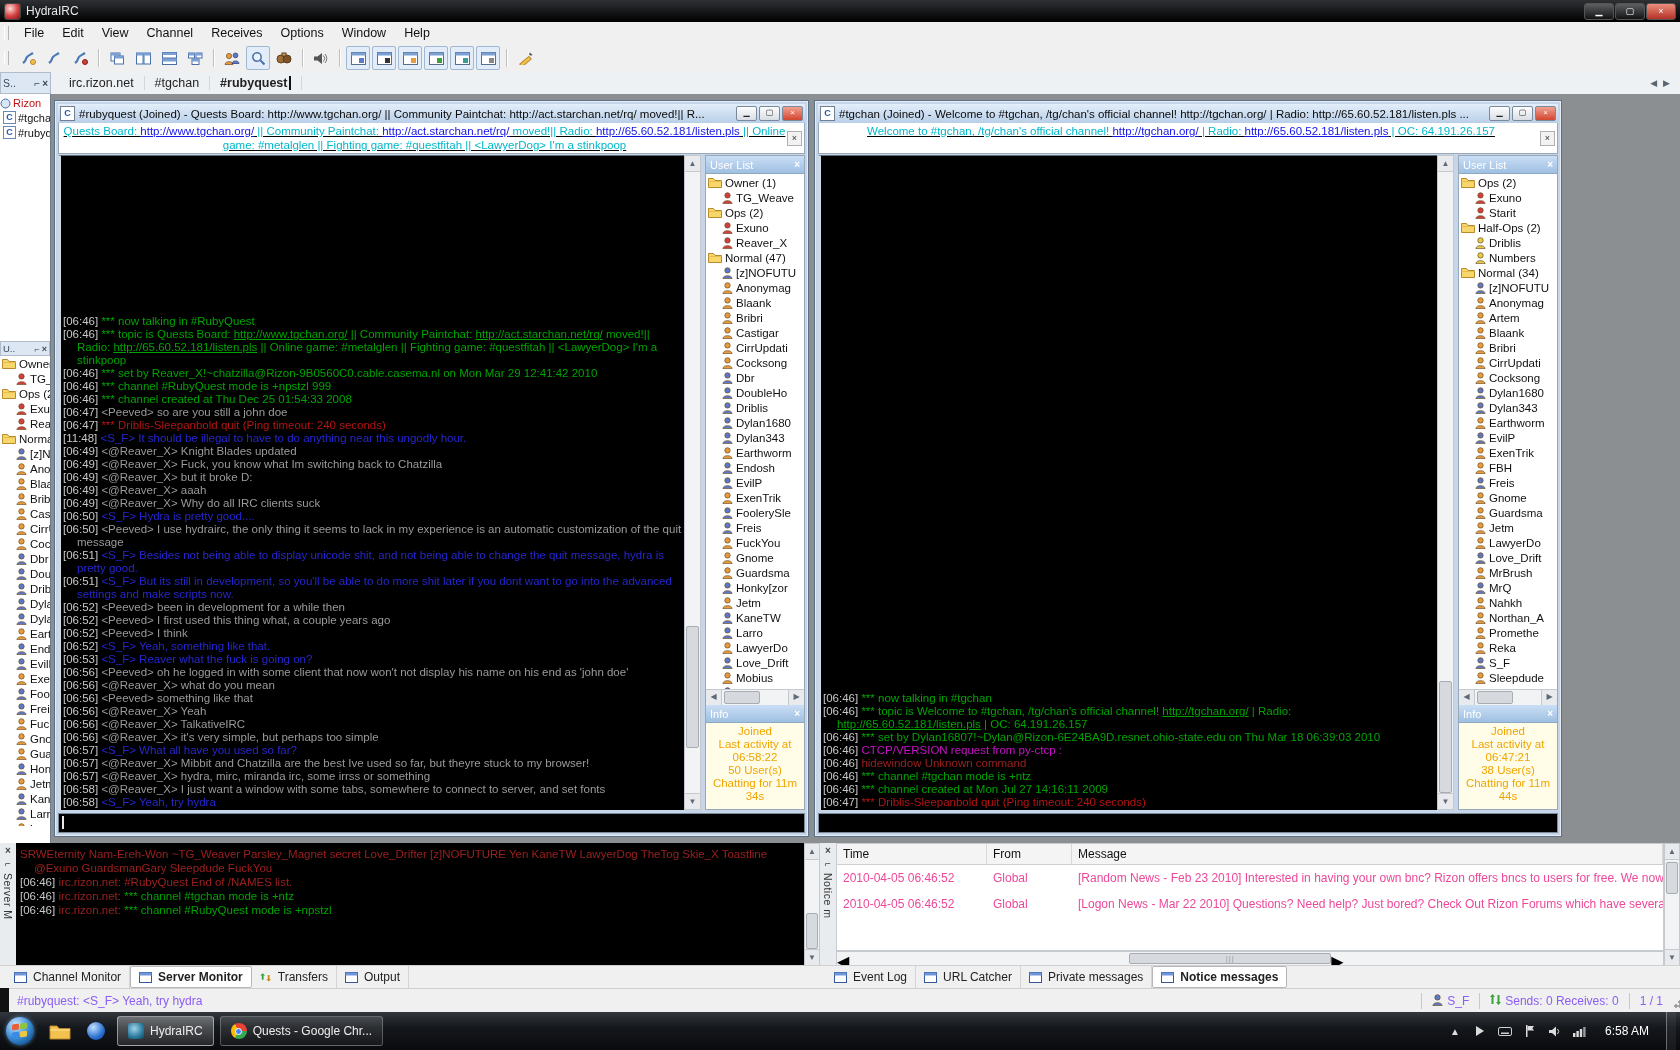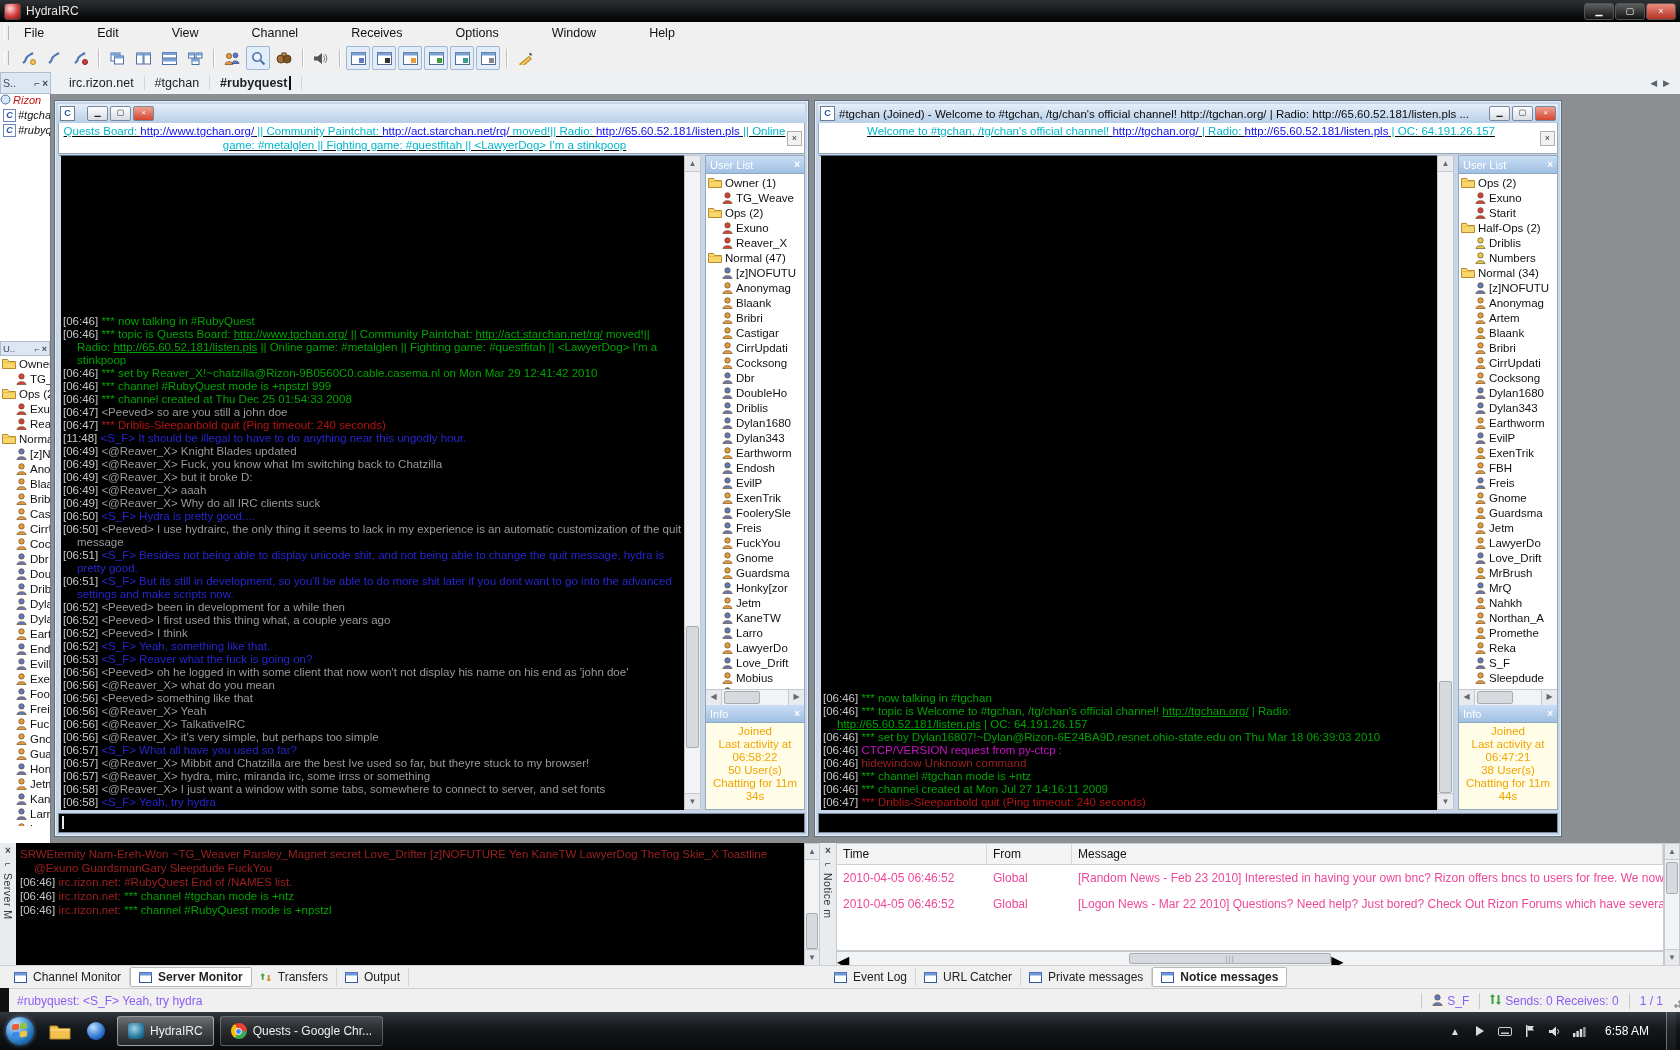--- a/index.html
+++ b/index.html
@@ -39,21 +39,21 @@
   
   #workspace{position:absolute;left:0;top:94px;width:1680px;height:749px;background:#8b8f92;}
   
   #left-strip{position:absolute;left:0;top:0;width:51px;height:749px;background:#fff;border-right:1px solid #6f7d8a;box-sizing:border-box;overflow:hidden;}
   .strip-caption{height:15px;background:#dde7f3;border:1px solid #aebccb;display:flex;align-items:center;
     font-size:9.5px;color:#3a4a5a;padding:0 2px;box-sizing:border-box;}
   .strip-caption .cx{margin-left:2px;font-weight:bold;font-size:9px;}
   .strip-caption .spring{flex:1;}
   #strip-server{height:247px;overflow:hidden;}
   #strip-users{height:470px;overflow:hidden;}
-  .srow{height:15px;display:flex;align-items:flex-start;white-space:nowrap;overflow:hidden;font-size:11px;color:#111;font-style:italic;}
+  .srow{height:15px;display:flex;align-items:flex-end;white-space:nowrap;overflow:hidden;font-size:11px;color:#111;}
   .srow .lbl{overflow:hidden;text-overflow:clip;white-space:nowrap;}
   .srow.server .lbl{color:#c01010;}
   .cicon{display:inline-block;width:11px;height:11px;border:1px solid #6a87b5;background:#fff;color:#2a56a8;
     font-size:9px;font-weight:bold;text-align:center;line-height:11px;margin:0 2px 0 3px;flex:none;}
   .icoflex{flex:none;display:inline-flex;margin-right:2px;}
   
   .child-window{position:absolute;top:6px;height:737px;background:#c6d6e8;border:1px solid #5a7185;
     box-shadow:inset 0 0 0 1px rgba(255,255,255,.55);padding:3px;box-sizing:border-box;}
   #win-left{left:54px;width:755px;}
   #win-right{left:814px;width:748px;}
@@ -115,21 +115,21 @@
   #dock-left{left:0;width:820px;}
   #dock-right{left:820px;width:860px;}
   .dock-side{position:absolute;left:0;top:0;bottom:22px;width:16px;background:#e9ecef;border-right:1px solid #c8ccd0;
     display:flex;flex-direction:column;align-items:center;font-size:10px;color:#444;}
   .dock-side .cx{font-weight:bold;margin-top:2px;}
   .vlabel{writing-mode:vertical-rl;font-size:10.5px;color:#333;margin-top:4px;letter-spacing:.5px;}
   #monitor-content{position:absolute;left:16px;top:0;right:16px;bottom:22px;background:#000;overflow:hidden;
     font-size:11.5px;line-height:14px;padding:4px 4px 0 4px;}
   #dock-left .vscroll{position:absolute;right:0;top:0;bottom:22px;width:16px;}
   .dock-tabs{position:absolute;left:0;bottom:0;right:0;height:22px;background:#f0f0f0;border-top:1px solid #d0d0d0;
-    display:flex;align-items:center;font-size:12px;color:#222;padding-left:6px;}
+    display:flex;font-size:12px;color:#222;padding-left:6px;}
   .dtab{display:flex;align-items:center;gap:4px;padding:2px 8px;border-right:1px solid #d4d4d4;}
   .dtab.active{font-weight:bold;background:#fff;border:1px solid #b8b8b8;border-radius:2px;}
   
   #notice-table{position:absolute;left:16px;top:0;right:16px;bottom:37px;background:#fff;border:1px solid #c8ccd0;box-sizing:border-box;overflow:hidden;}
   .nhead{display:grid;grid-template-columns:150px 85px 1fr;height:20px;background:#f4f4f4;border-bottom:1px solid #d0d0d0;
     font-size:12px;color:#111;align-items:center;}
   .nhead span{padding-left:6px;border-right:1px solid #d8d8d8;height:100%;line-height:20px;box-sizing:border-box;}
   .nrow{display:grid;grid-template-columns:150px 85px 1fr;height:26px;align-items:center;color:#ec4899;font-size:12px;white-space:nowrap;overflow:hidden;}
   .nrow span{padding-left:6px;overflow:hidden;text-overflow:clip;}
   #notice-hscroll{position:absolute;left:16px;right:16px;bottom:22px;height:15px;background:#f2f3f5;border:1px solid #c5c8cc;
@@ -183,21 +183,21 @@
     <span>HydraIRC</span>
     <div class="winbtns">
       <div class="winbtn">▁</div>
       <div class="winbtn">▢</div>
       <div class="winbtn close">×</div>
     </div>
   </div>
 
   <div id="menubar">
     <span class="grip"></span>
-    <span id="menu-items" style="display:flex;gap:35px;">
+    <span id="menu-items" style="display:flex;">
         <span class="mitem">File</span>
         <span class="mitem">Edit</span>
         <span class="mitem">View</span>
         <span class="mitem">Channel</span>
         <span class="mitem">Receives</span>
         <span class="mitem">Options</span>
         <span class="mitem">Window</span>
         <span class="mitem">Help</span>
       </span>
   </div>
@@ -674,20 +674,21 @@
               </svg>
             </span>
             <span class="lbl">LawyerDo</span>
           </div>
         </div>
     </div>
 
     <div class="child-window" id="win-left">
       <div class="cw-titlebar">
         <span class="cw-icon">C</span>
+        <span class="cw-title">#rubyquest (Joined) - Quests Board: http://www.tgchan.org/ || Community Paintchat: http://act.starchan.net/rq/  moved!|| R...</span>
         <span class="cw-btns">
           <span class="cwb">▁</span>
           <span class="cwb">▢</span>
           <span class="cwb close">×</span>
         </span>
       </div>
       <div class="cw-topic">
         <div class="topic-text" id="topic-left"><span class="sg-cy">Quests Board: </span><span class="sg-lk">http://www.tgchan.org/</span><span class="sg-cy"> || Community Paintchat: </span><span class="sg-lk">http://act.starchan.net/rq/</span><span class="sg-cy">  moved!|| Radio: </span><span class="sg-lk">http://65.60.52.181/listen.pls</span><span class="sg-cy">  || Online game: #metalglen  || Fighting game: #questfitah || &lt;LawyerDog&gt; I'm a stinkpoop</span></div>
         <span class="topic-close">×</span>
       </div>

